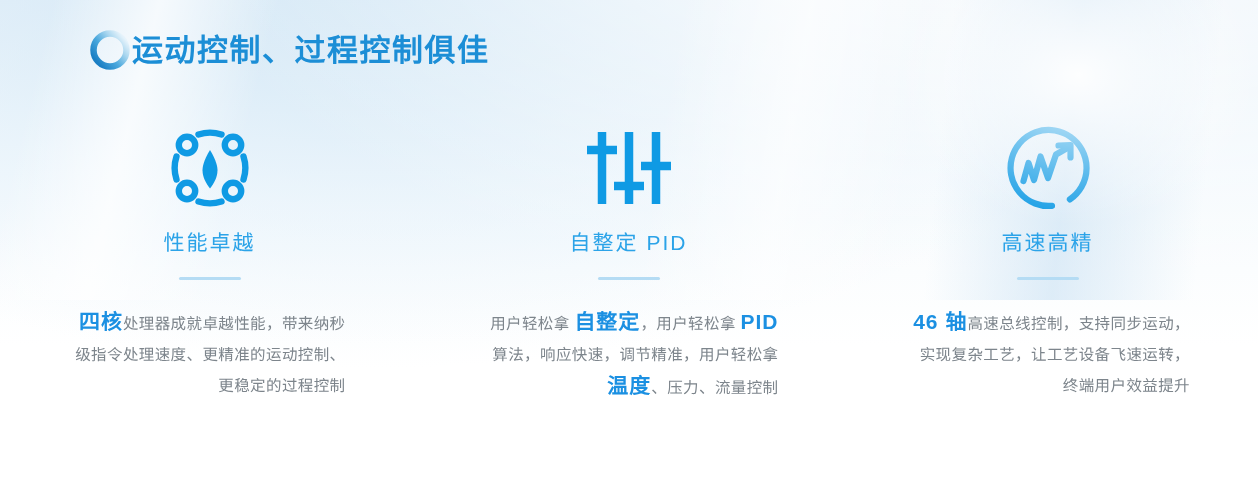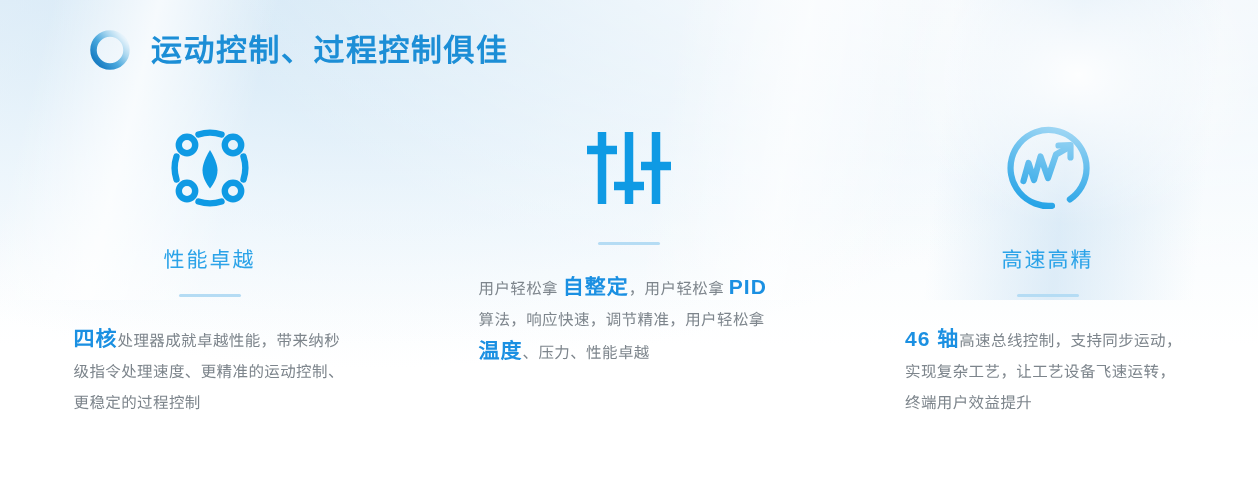--- a/index.html
+++ b/index.html
@@ -26,40 +26,40 @@
       linear-gradient(96deg, rgba(203,228,244,0) 74%, rgba(196,222,242,0.55) 84%, rgba(255,255,255,0) 95%);
     pointer-events:none;
   }
   #page:after{
     content:"";position:absolute;right:-80px;top:-140px;width:520px;height:430px;
     background:radial-gradient(closest-side, rgba(255,255,255,0.95), rgba(255,255,255,0) 70%);
     pointer-events:none;
   }
 
   
-  .header{position:absolute;left:88px;top:28px;display:flex;align-items:center;gap:19px;}
+  .header{position:absolute;left:88px;top:28px;display:flex;align-items:center;}
   .ring-wrap{width:44px;height:44px;flex:0 0 44px;}
   .ring-wrap svg{display:block;}
   .header-title{
     font-size:31px;font-weight:bold;letter-spacing:1.5px;
     color:#1c8ed6;white-space:nowrap;line-height:1;
   }
 
   
   .cols{position:absolute;left:0;top:118px;width:1258px;display:flex;}
   .col{width:419px;display:flex;flex-direction:column;align-items:center;}
   .icon-box{height:100px;display:flex;align-items:center;justify-content:center;}
   .icon-box svg{display:block;}
   .col-title{
-    margin-top:31px;font-size:21px;color:#2ba3e8;letter-spacing:2px;
+    margin-top:14px;font-size:21px;color:#2ba3e8;letter-spacing:2px;
     line-height:1;white-space:nowrap;
   }
   .divider{margin-top:24px;width:62px;height:3px;background:#b5dcf4;border-radius:2px;}
   .col-body{
-    margin-top:26px;width:272px;text-align:left;
+    margin-top:26px;width:272px;text-align:right;
     font-size:15.5px;line-height:31px;color:#7d858c;letter-spacing:0.4px;
   }
   .col.c2 .col-body{width:300px;}
   .col.c3 .col-body{width:285px;}
   .hl{color:#1b90e2;font-weight:bold;font-size:20px;letter-spacing:1px;}
   .hl.big{font-size:21px;}
 </style>
 </head>
 <body>
 
@@ -119,23 +119,24 @@
             <line x1="19" y1="8" x2="19" y2="80"></line>
             <line x1="46" y1="8" x2="46" y2="80"></line>
             <line x1="73" y1="8" x2="73" y2="80"></line>
 
             <line x1="4" y1="26" x2="34" y2="26"></line>
             <line x1="31" y1="62" x2="61" y2="62"></line>
             <line x1="58" y1="42" x2="88" y2="42"></line>
           </g>
         </svg>
       </div>
+      <div class="col-title">自整定 PID</div>
       <div class="divider"></div>
       <div class="col-body">
-        <span>用户轻松拿 </span><span class="hl big">自整定</span><span>，用户轻松拿 </span><span class="hl big">PID</span><span> 算法，响应快速，调节精准，用户轻松拿 </span><span class="hl big">温度</span><span>、压力、性能卓越</span>
+        <span>用户轻松拿 </span><span class="hl big">自整定</span><span>，用户轻松拿 </span><span class="hl big">PID</span><span> 算法，响应快速，调节精准，用户轻松拿 </span><span class="hl big">温度</span><span>、压力、流量控制</span>
       </div>
     </div>
 
     <div class="col c3">
       <div class="icon-box">
         <svg width="90" height="90" viewBox="0 0 90 90" aria-hidden="true">
           <g fill="none" stroke="#0f9ae4" stroke-width="6.2" stroke-linecap="round" stroke-linejoin="round">
 
             <path d="M63.5 78.5 A38 38 0 1 0 45 83" transform="rotate(-6 45 45)"></path>
 

